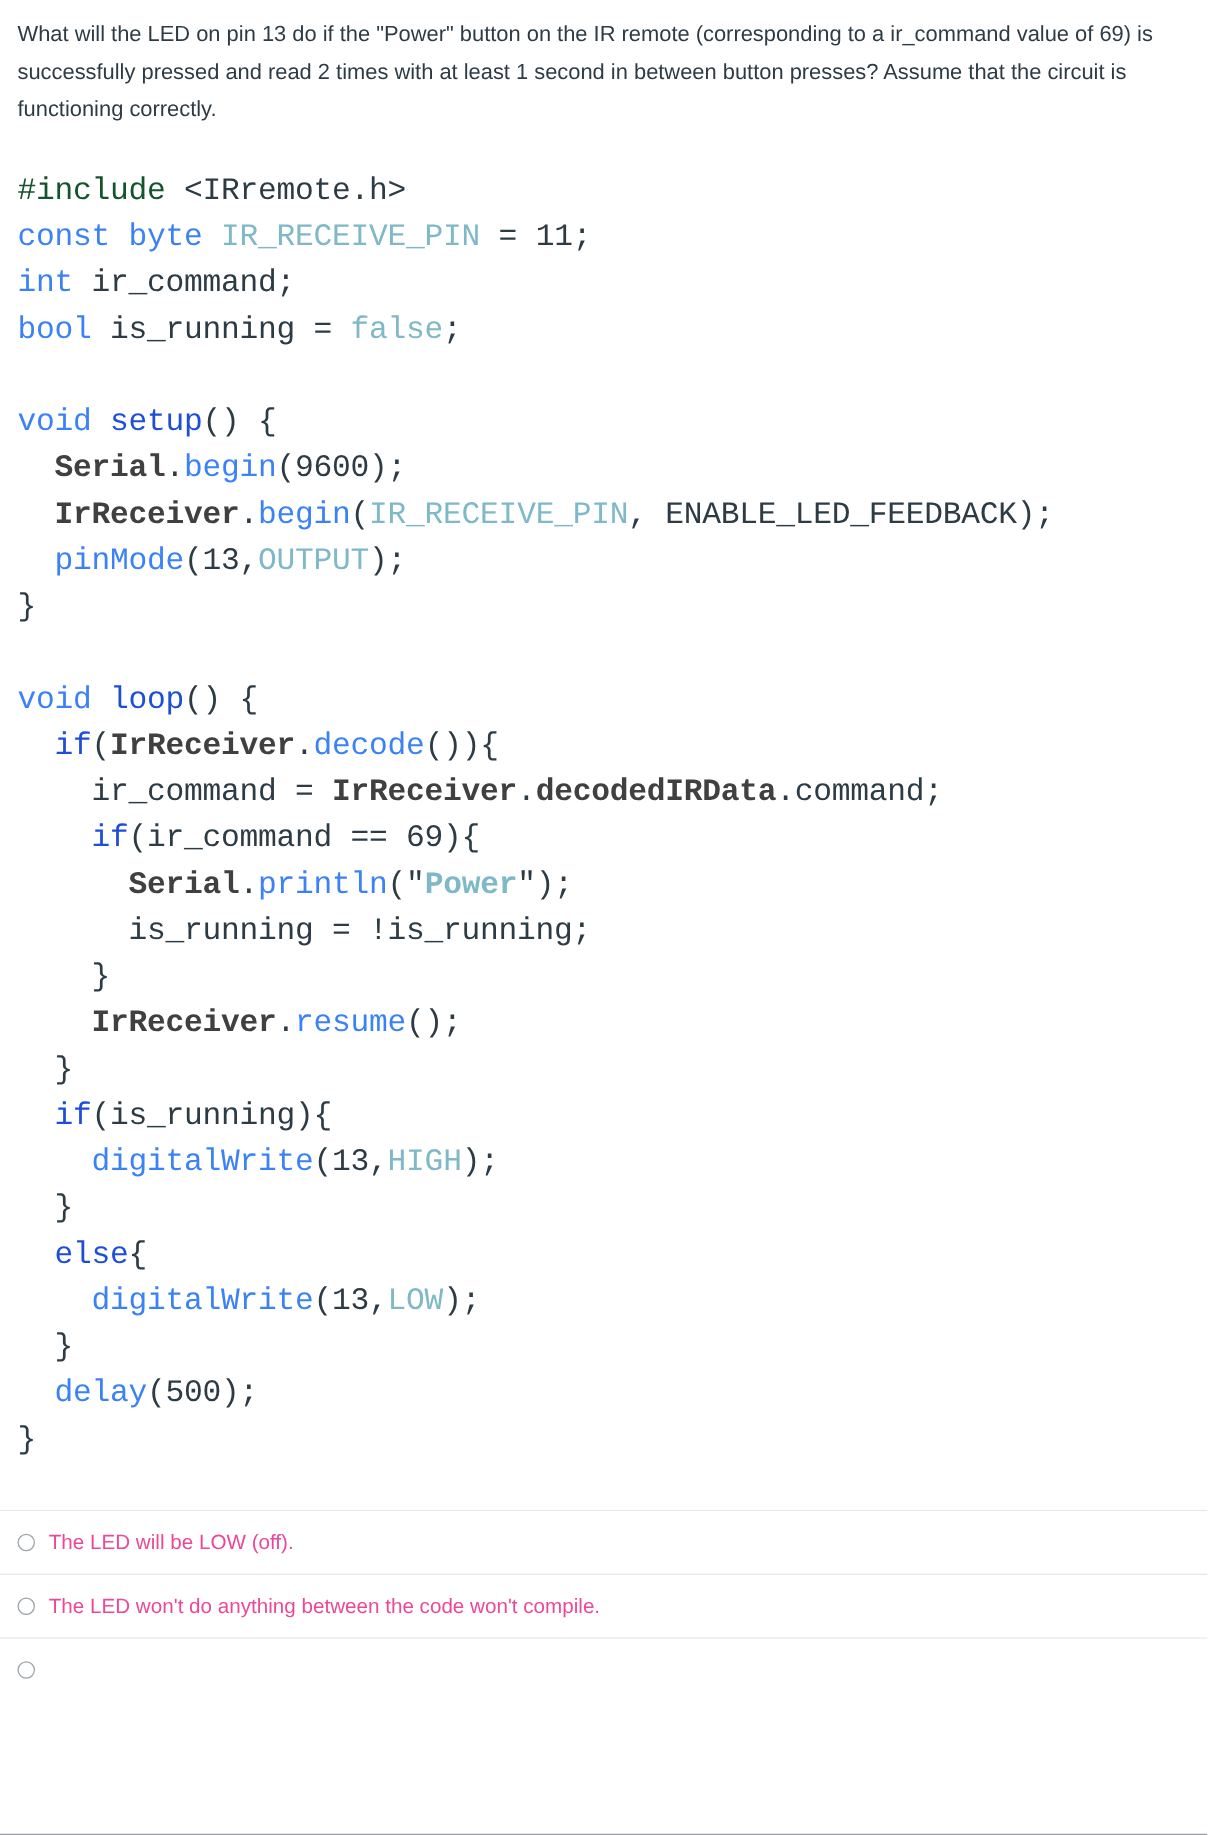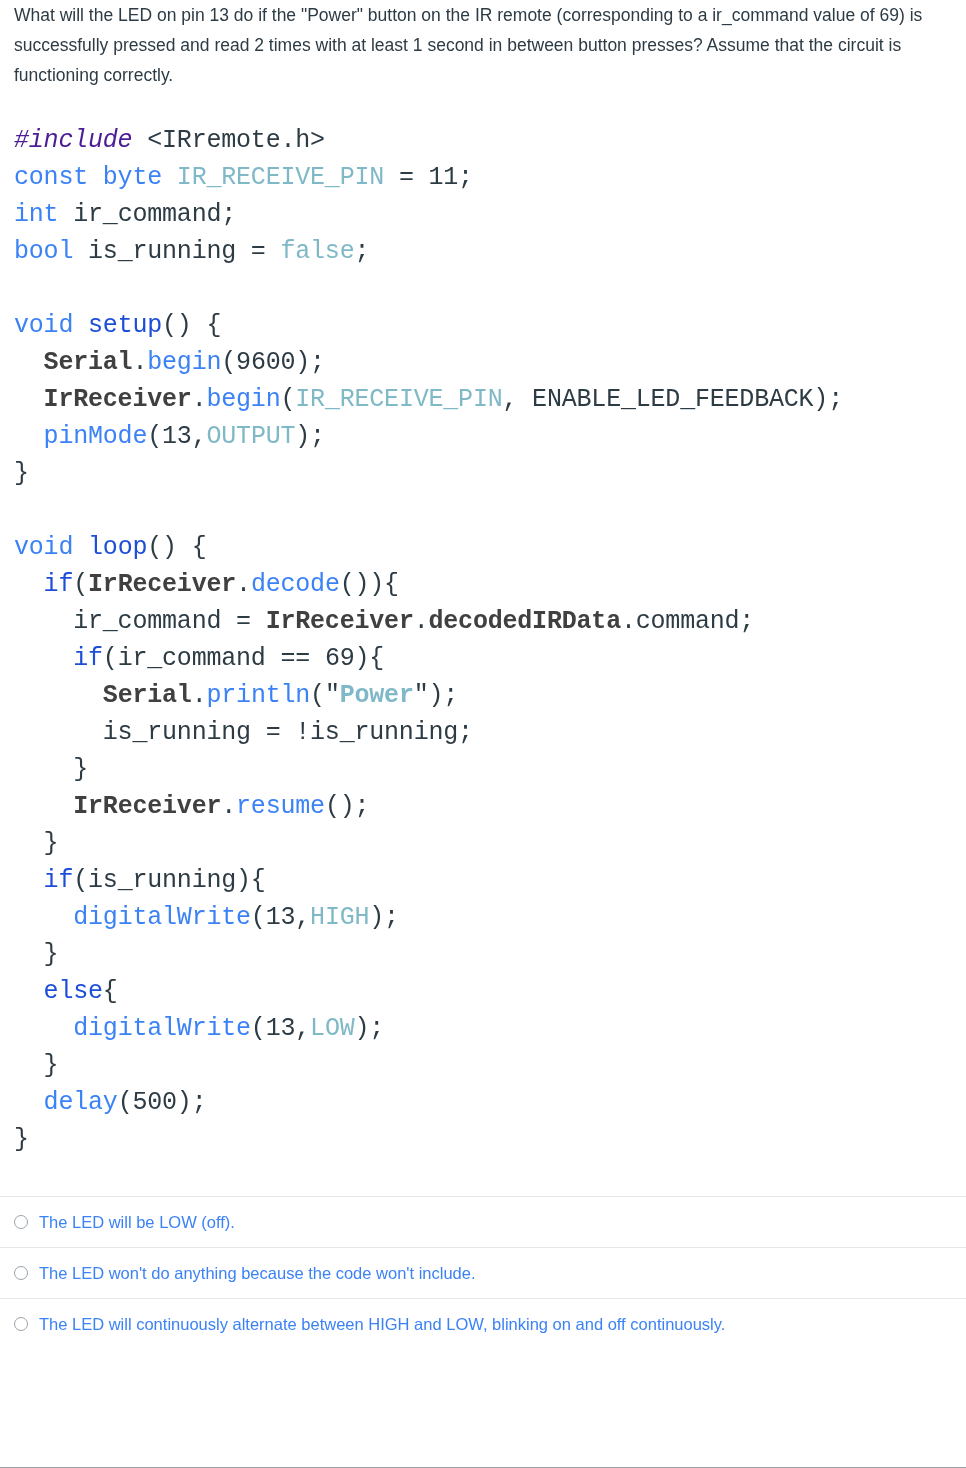--- a/index.html
+++ b/index.html
@@ -10,21 +10,21 @@
   body {
     width: 966px;
     min-height: 1468px;
     font-family: "Liberation Sans", sans-serif;
     color: #2d3b45;
     position: relative;
   }
 
   
   .question {
-    padding: 0 16px 0 14px;
+    padding: 12px 16px 0 14px;
     font-size: 17.5px;
     line-height: 1.72;
     color: #2d3b45;
     font-family: "Liberation Sans", sans-serif;
   }
 
   
   .code-block {
     margin: 32px 0 0 0;
     padding: 0 14px;
@@ -37,21 +37,21 @@
   }
   .code-line {
     white-space: pre;
     min-height: 37px;
   }
   .code-line.blank {
     height: 37px;
   }
 
   
-  .tok-pre      { color: #4c1d95; font-style: italic; }              
+  .tok-pre      { color: #14532d; }              
   .tok-kw       { color: #3b82f6; }              
   .tok-ctl      { color: #1d4ed8; }              
   .tok-const    { color: #7fb8c6; }              
   .tok-obj      { color: #404040; font-weight: bold; }  
   .tok-fn       { color: #3b82f6; }              
   .tok-str      { color: #7fb8c6; font-weight: bold; }              
   .tok-plain    { color: #2d3b45; }              
 
   
   .options {
@@ -76,21 +76,21 @@
     height: 14px;
     min-width: 14px;
     border: 1.4px solid #9aa3ab;
     border-radius: 50%;
     background: #ffffff;
     box-sizing: border-box;
   }
   .option-label {
     font-size: 16.5px;
     line-height: 1.35;
-    color: #3b82f6;
+    color: #ec4899;
     font-family: "Liberation Sans", sans-serif;
   }
   .bottom-rule {
     position: absolute;
     left: 0;
     right: 0;
     bottom: 0;
     height: 1px;
     background: #9aa0a6;
   }
@@ -105,23 +105,22 @@
 
 <div class="code-block" id="code-block"><div class="code-line"><span class="tok-pre">#include</span><span class="tok-plain"> &lt;IRremote.h&gt;</span></div><div class="code-line"><span class="tok-kw">const byte</span><span class="tok-plain"> </span><span class="tok-const">IR_RECEIVE_PIN</span><span class="tok-plain"> = </span><span class="tok-plain">11</span><span class="tok-plain">;</span></div><div class="code-line"><span class="tok-kw">int</span><span class="tok-plain"> ir_command;</span></div><div class="code-line"><span class="tok-kw">bool</span><span class="tok-plain"> is_running = </span><span class="tok-const">false</span><span class="tok-plain">;</span></div><div class="code-line blank">&nbsp;</div><div class="code-line"><span class="tok-kw">void</span><span class="tok-plain"> </span><span class="tok-ctl">setup</span><span class="tok-plain">() {</span></div><div class="code-line"><span class="tok-plain">  </span><span class="tok-obj">Serial</span><span class="tok-plain">.</span><span class="tok-fn">begin</span><span class="tok-plain">(</span><span class="tok-plain">9600</span><span class="tok-plain">);</span></div><div class="code-line"><span class="tok-plain">  </span><span class="tok-obj">IrReceiver</span><span class="tok-plain">.</span><span class="tok-fn">begin</span><span class="tok-plain">(</span><span class="tok-const">IR_RECEIVE_PIN</span><span class="tok-plain">, ENABLE_LED_FEEDBACK);</span></div><div class="code-line"><span class="tok-plain">  </span><span class="tok-fn">pinMode</span><span class="tok-plain">(</span><span class="tok-plain">13</span><span class="tok-plain">,</span><span class="tok-const">OUTPUT</span><span class="tok-plain">);</span></div><div class="code-line"><span class="tok-plain">}</span></div><div class="code-line blank">&nbsp;</div><div class="code-line"><span class="tok-kw">void</span><span class="tok-plain"> </span><span class="tok-ctl">loop</span><span class="tok-plain">() {</span></div><div class="code-line"><span class="tok-plain">  </span><span class="tok-ctl">if</span><span class="tok-plain">(</span><span class="tok-obj">IrReceiver</span><span class="tok-plain">.</span><span class="tok-fn">decode</span><span class="tok-plain">()){</span></div><div class="code-line"><span class="tok-plain">    ir_command = </span><span class="tok-obj">IrReceiver</span><span class="tok-plain">.</span><span class="tok-obj">decodedIRData</span><span class="tok-plain">.command;</span></div><div class="code-line"><span class="tok-plain">    </span><span class="tok-ctl">if</span><span class="tok-plain">(ir_command == </span><span class="tok-plain">69</span><span class="tok-plain">){</span></div><div class="code-line"><span class="tok-plain">      </span><span class="tok-obj">Serial</span><span class="tok-plain">.</span><span class="tok-fn">println</span><span class="tok-plain">("</span><span class="tok-str">Power</span><span class="tok-plain">");</span></div><div class="code-line"><span class="tok-plain">      is_running = !is_running;</span></div><div class="code-line"><span class="tok-plain">    }</span></div><div class="code-line"><span class="tok-plain">    </span><span class="tok-obj">IrReceiver</span><span class="tok-plain">.</span><span class="tok-fn">resume</span><span class="tok-plain">();</span></div><div class="code-line"><span class="tok-plain">  }</span></div><div class="code-line"><span class="tok-plain">  </span><span class="tok-ctl">if</span><span class="tok-plain">(is_running){</span></div><div class="code-line"><span class="tok-plain">    </span><span class="tok-fn">digitalWrite</span><span class="tok-plain">(</span><span class="tok-plain">13</span><span class="tok-plain">,</span><span class="tok-const">HIGH</span><span class="tok-plain">);</span></div><div class="code-line"><span class="tok-plain">  }</span></div><div class="code-line"><span class="tok-plain">  </span><span class="tok-ctl">else</span><span class="tok-plain">{</span></div><div class="code-line"><span class="tok-plain">    </span><span class="tok-fn">digitalWrite</span><span class="tok-plain">(</span><span class="tok-plain">13</span><span class="tok-plain">,</span><span class="tok-const">LOW</span><span class="tok-plain">);</span></div><div class="code-line"><span class="tok-plain">  }</span></div><div class="code-line"><span class="tok-plain">  </span><span class="tok-fn">delay</span><span class="tok-plain">(</span><span class="tok-plain">500</span><span class="tok-plain">);</span></div><div class="code-line"><span class="tok-plain">}</span></div></div>
 
 <div class="options" id="options-list">
     <div class="option-row">
       <span class="radio"></span>
       <span class="option-label">The LED will be LOW (off).</span>
     </div>
     <div class="option-row">
       <span class="radio"></span>
-      <span class="option-label">The LED won't do anything because the code won't include.</span>
+      <span class="option-label">The LED won't do anything between the code won't compile.</span>
     </div>
     <div class="option-row">
       <span class="radio"></span>
-      <span class="option-label">The LED will continuously alternate between HIGH and LOW, blinking on and off continuously.</span>
     </div>
   </div>
 
 <div class="spacer-after-options"></div>
 
 <div class="bottom-rule"></div>
 
 </body></html>

